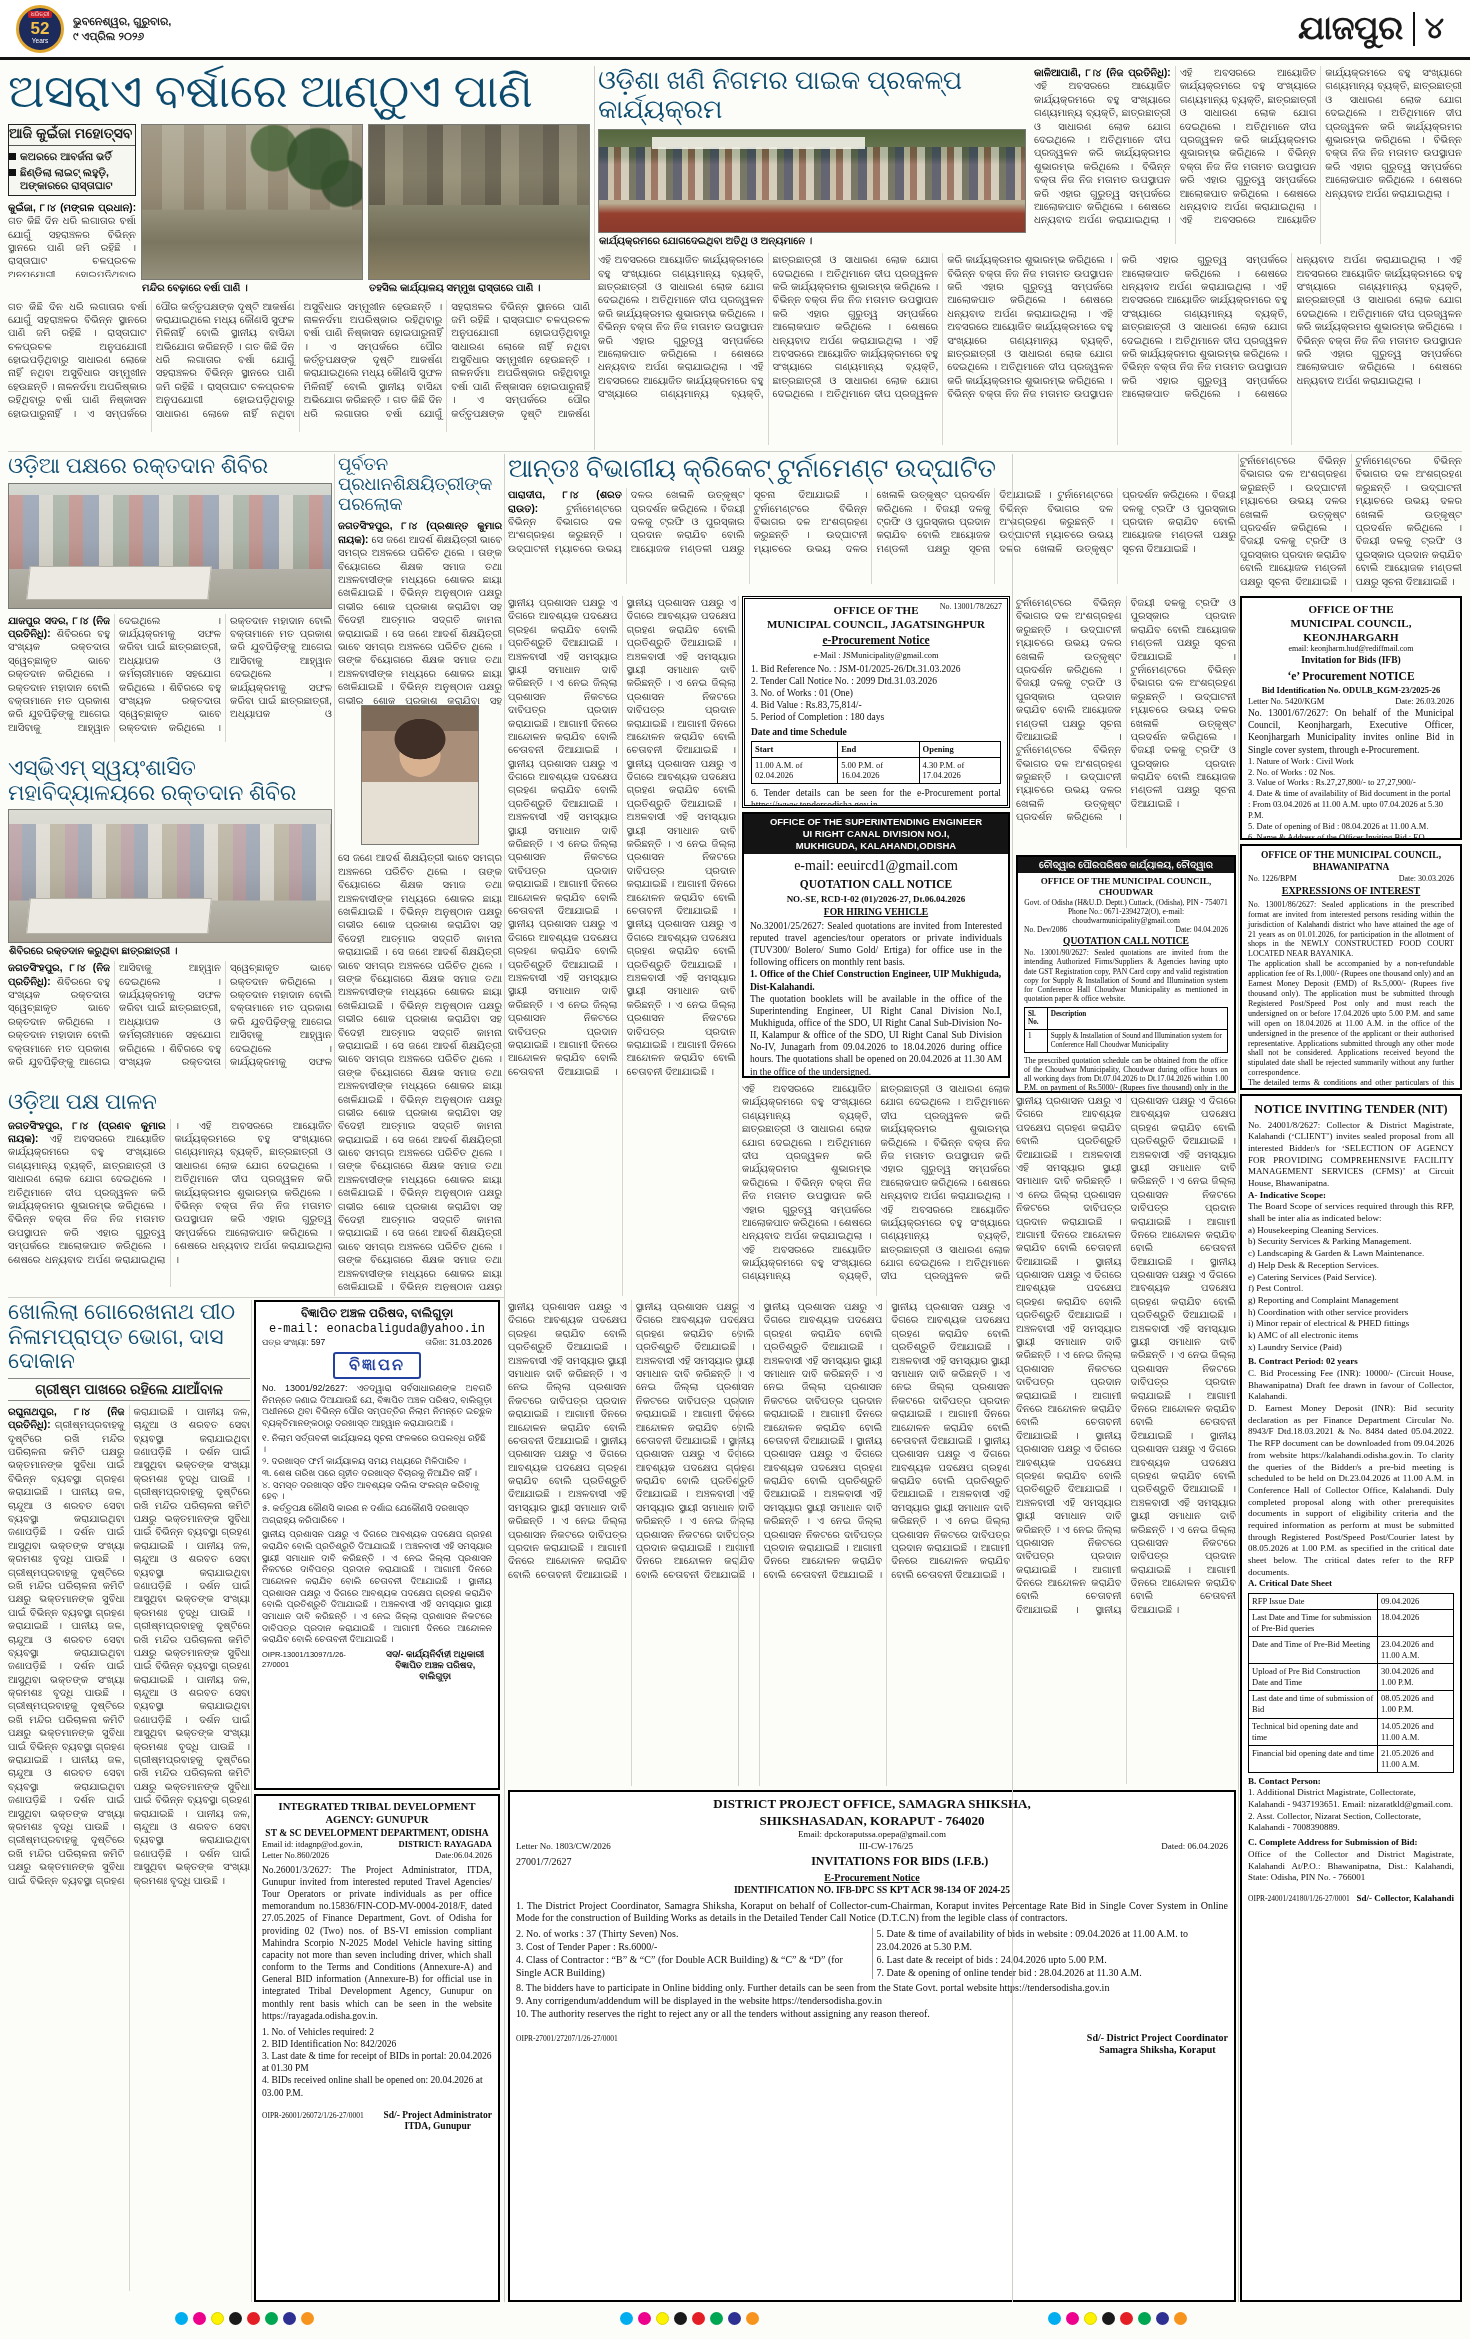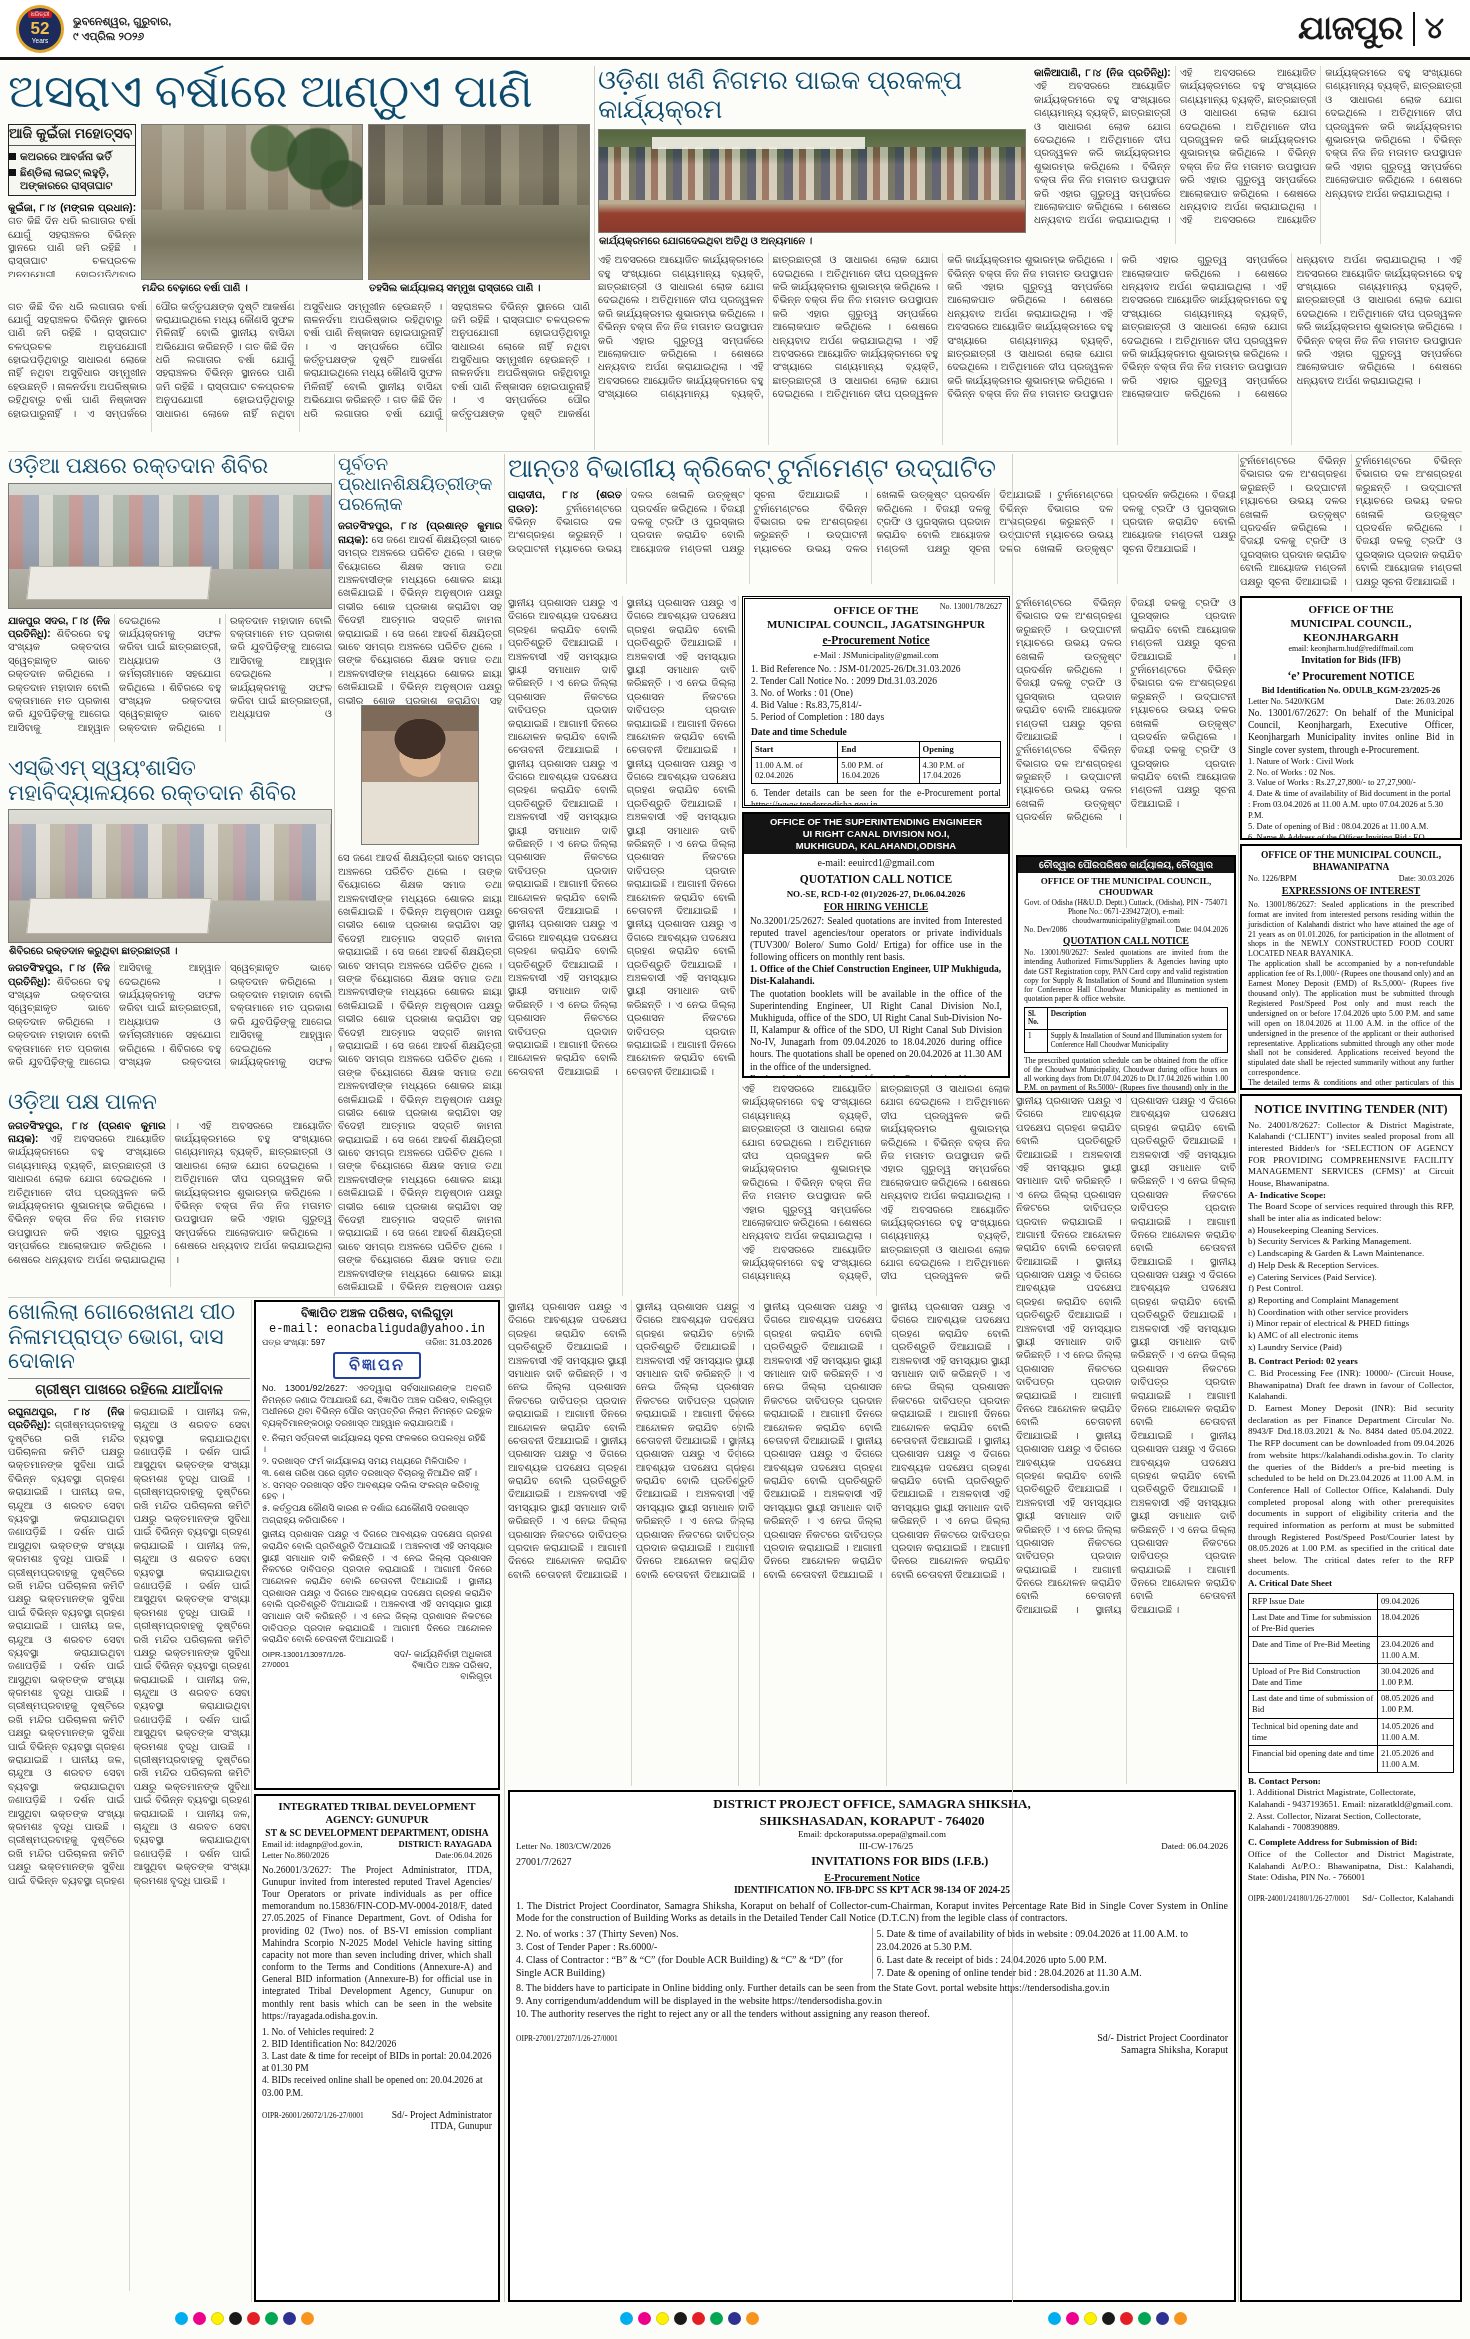--- a/index.html
+++ b/index.html
@@ -43,21 +43,21 @@
 
 .n{position:absolute;background:#fff;border:2px solid #000;font-family:"Liberation Serif","DejaVu Serif",serif;color:#0d0d0d;padding:4px 6px;overflow:hidden;font-size:9.5px;line-height:1.28}
 .n2{border:3px double #000}
 .nc{text-align:center}
 .nb{font-weight:700}
 .nt{font-size:11.5px;font-weight:700;text-align:center;margin:2px 0}
 .nu{text-decoration:underline}
 .nj{text-align:justify}
 .pre{white-space:pre-line}
 .nrow{display:flex;justify-content:space-between;gap:6px;align-items:baseline}
-.nsig{text-align:right;font-weight:400;line-height:1.2;margin-top:3px}
+.nsig{text-align:center;font-weight:700;line-height:1.2;margin-top:3px}
 .noipr{font-size:7.5px;margin-top:2px}
 .ntable{width:100%;border-collapse:collapse;margin:3px 0;font-size:8.5px}
 .ntable td,.ntable th{border:1px solid #000;padding:2px 3px;vertical-align:top;text-align:left}
 .nband{background:#141414;color:#fff;text-align:center;font-weight:700;padding:2px;font-family:"Liberation Sans",sans-serif;font-size:9.5px;margin:-4px -6px 3px}
 .nref{position:absolute;top:3px;right:5px;font-size:8px}
 .ribbon{border:2px solid #23419e;color:#23419e;font-weight:800;text-align:center;font-size:16px;padding:1px 14px;width:max-content;margin:4px auto;letter-spacing:2px;border-radius:3px;font-family:"Liberation Sans",sans-serif}
 .odia-n{font-family:"Liberation Sans","DejaVu Sans",sans-serif}
 
 .vline{position:absolute;width:1px;background:#cfcfc8}
 .hline{position:absolute;height:1px;background:#cfcfc8}
@@ -219,21 +219,21 @@
     <div class="nj">6. Tender details can be seen for the e-Procurement portal https://www.tendersodisha.gov.in</div>
 
   </section>
 
   <section class="n" style="left:742px;top:812px;width:268px;height:266px">
     <div class="nband">
       <div>OFFICE OF THE SUPERINTENDING ENGINEER</div>
       <div>UI RIGHT CANAL DIVISION NO.I,</div>
       <div>MUKHIGUDA, KALAHANDI,ODISHA</div>
     </div>
-    <div class="nc" style="font-size:10px">e-mail: eeuircd1@gmail.com</div>
+    <div class="nc" style="font-size:14px">e-mail: eeuircd1@gmail.com</div>
     <div class="nt">QUOTATION CALL NOTICE</div>
     <div class="nc nb" style="font-size:9px">NO.-SE, RCD-I-02 (01)/2026-27, Dt.06.04.2026</div>
     <div class="nc nb nu">FOR HIRING VEHICLE</div>
     <p class="nj" style="margin-top:2px">No.32001/25/2627: Sealed quotations are invited from Interested reputed travel agencies/tour operators or private individuals (TUV300/ Bolero/ Sumo Gold/ Ertiga) for office use in the following officers on monthly rent basis.</p>
     <p class="nb">1. Office of the Chief Construction Engineer, UIP Mukhiguda, Dist-Kalahandi.</p>
     <p class="nj">The quotation booklets will be available in the office of the Superintending Engineer, UI Right Canal Division No.I, Mukhiguda, office of the SDO, UI Right Canal Sub-Division No-II, Kalampur &amp; office of the SDO, UI Right Canal Sub Division No-IV, Junagarh from 09.04.2026 to 18.04.2026 during office hours. The quotations shall be opened on 20.04.2026 at 11.30 AM in the office of the undersigned.</p>
     <p>Further details can be obtained from the Quotation booklets.</p>
 
   </section>
 

